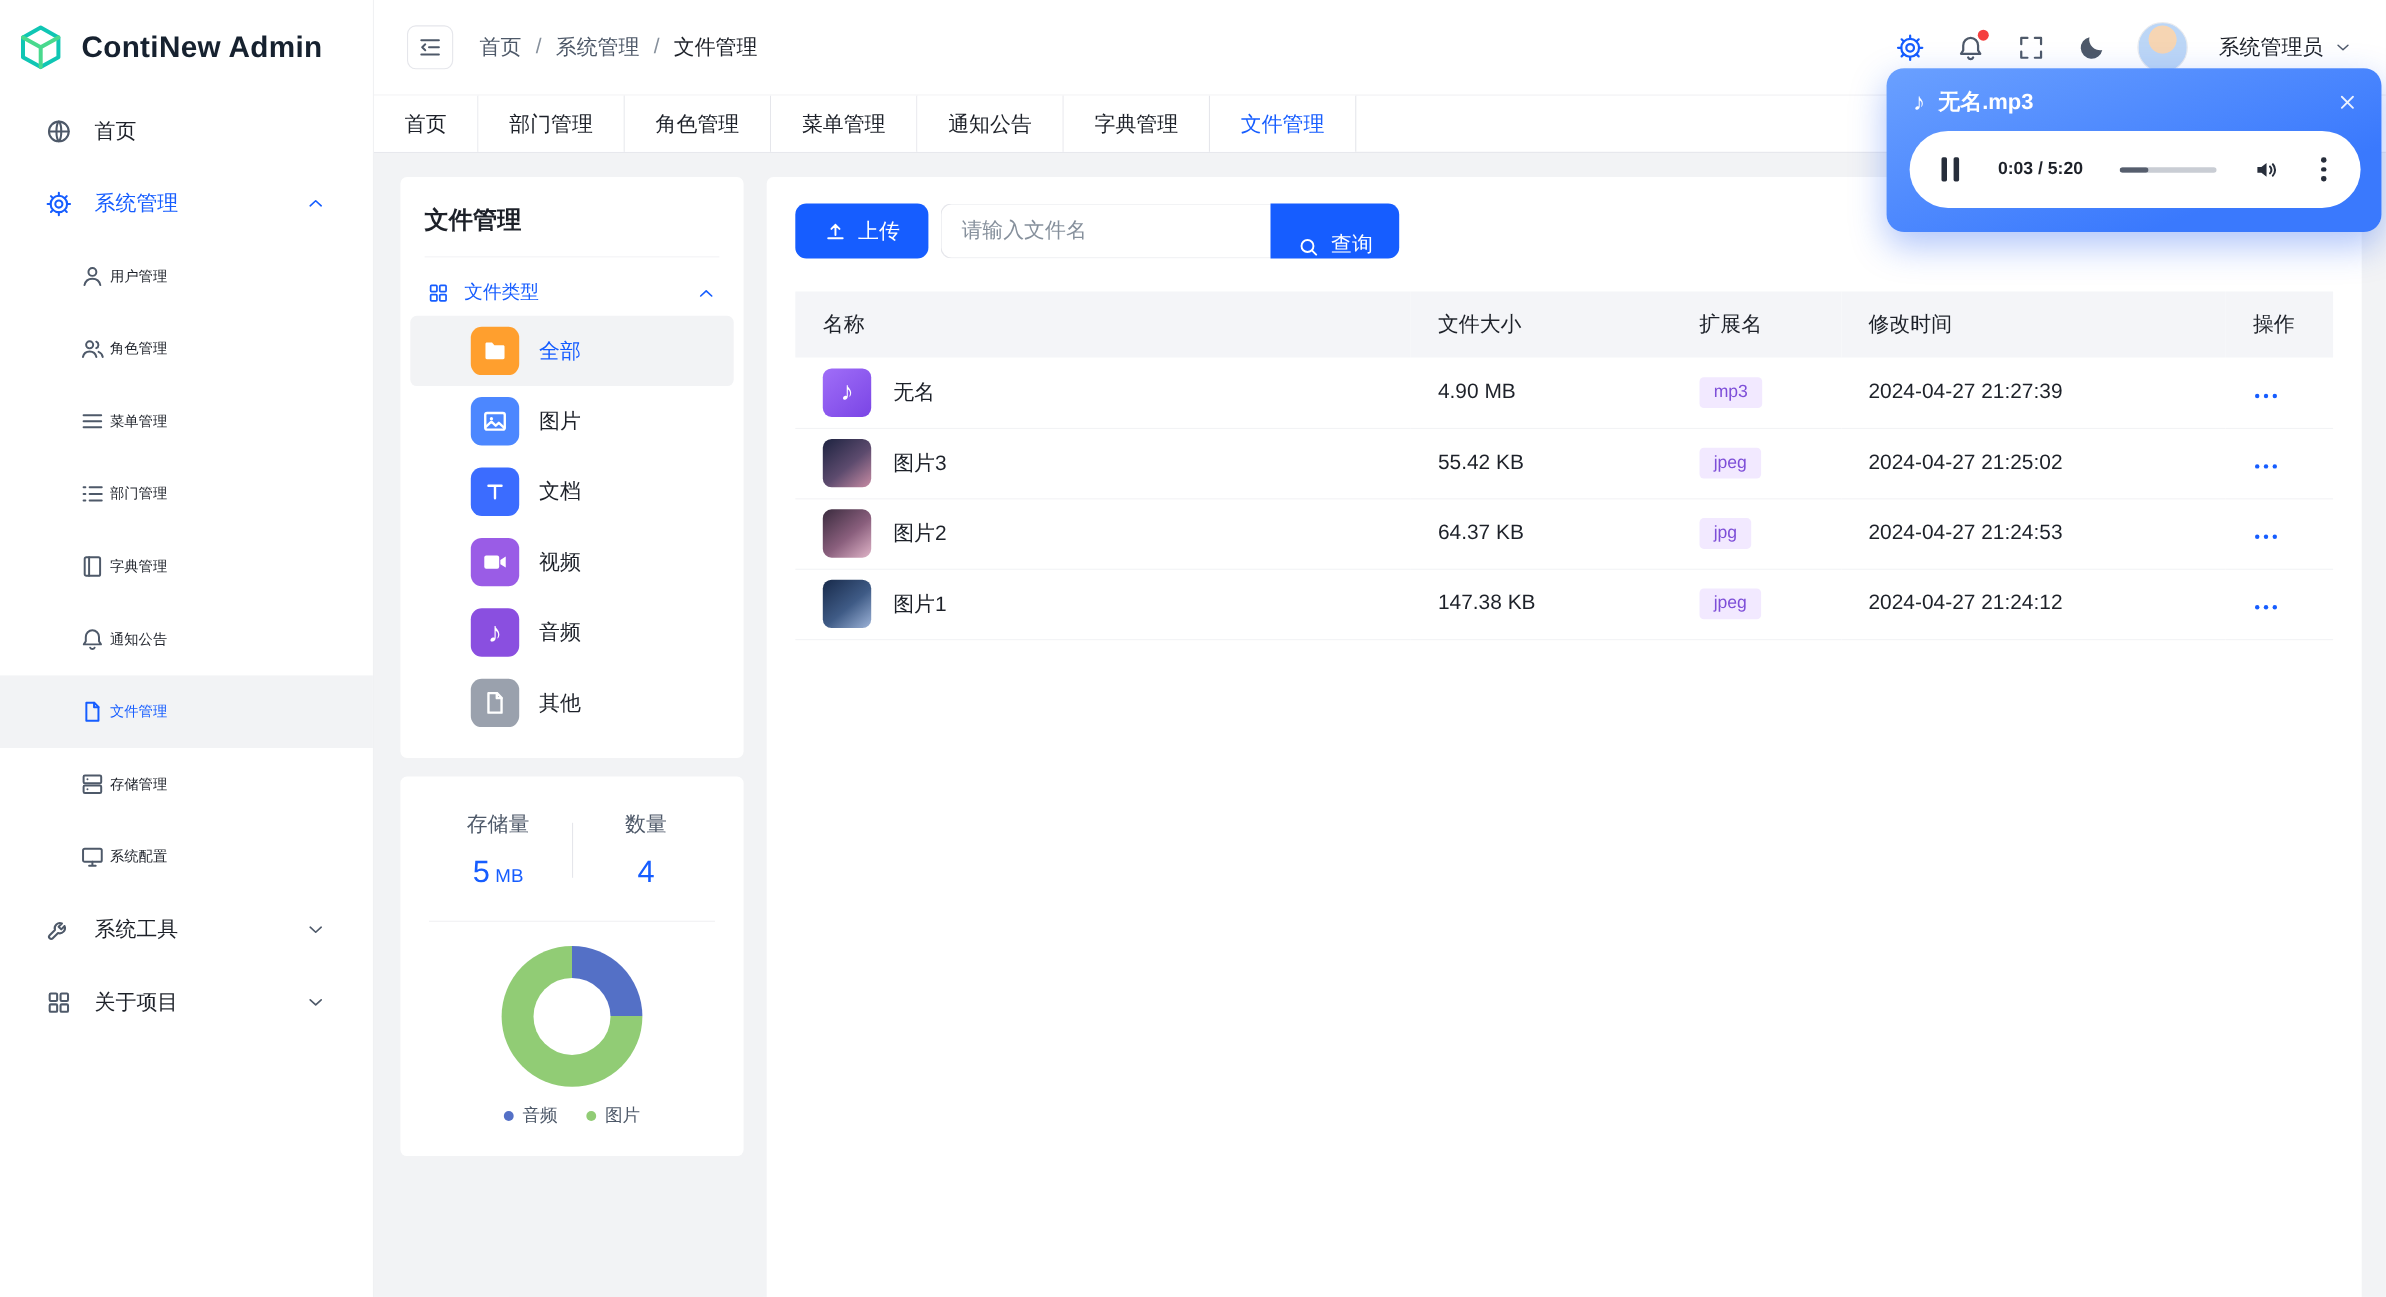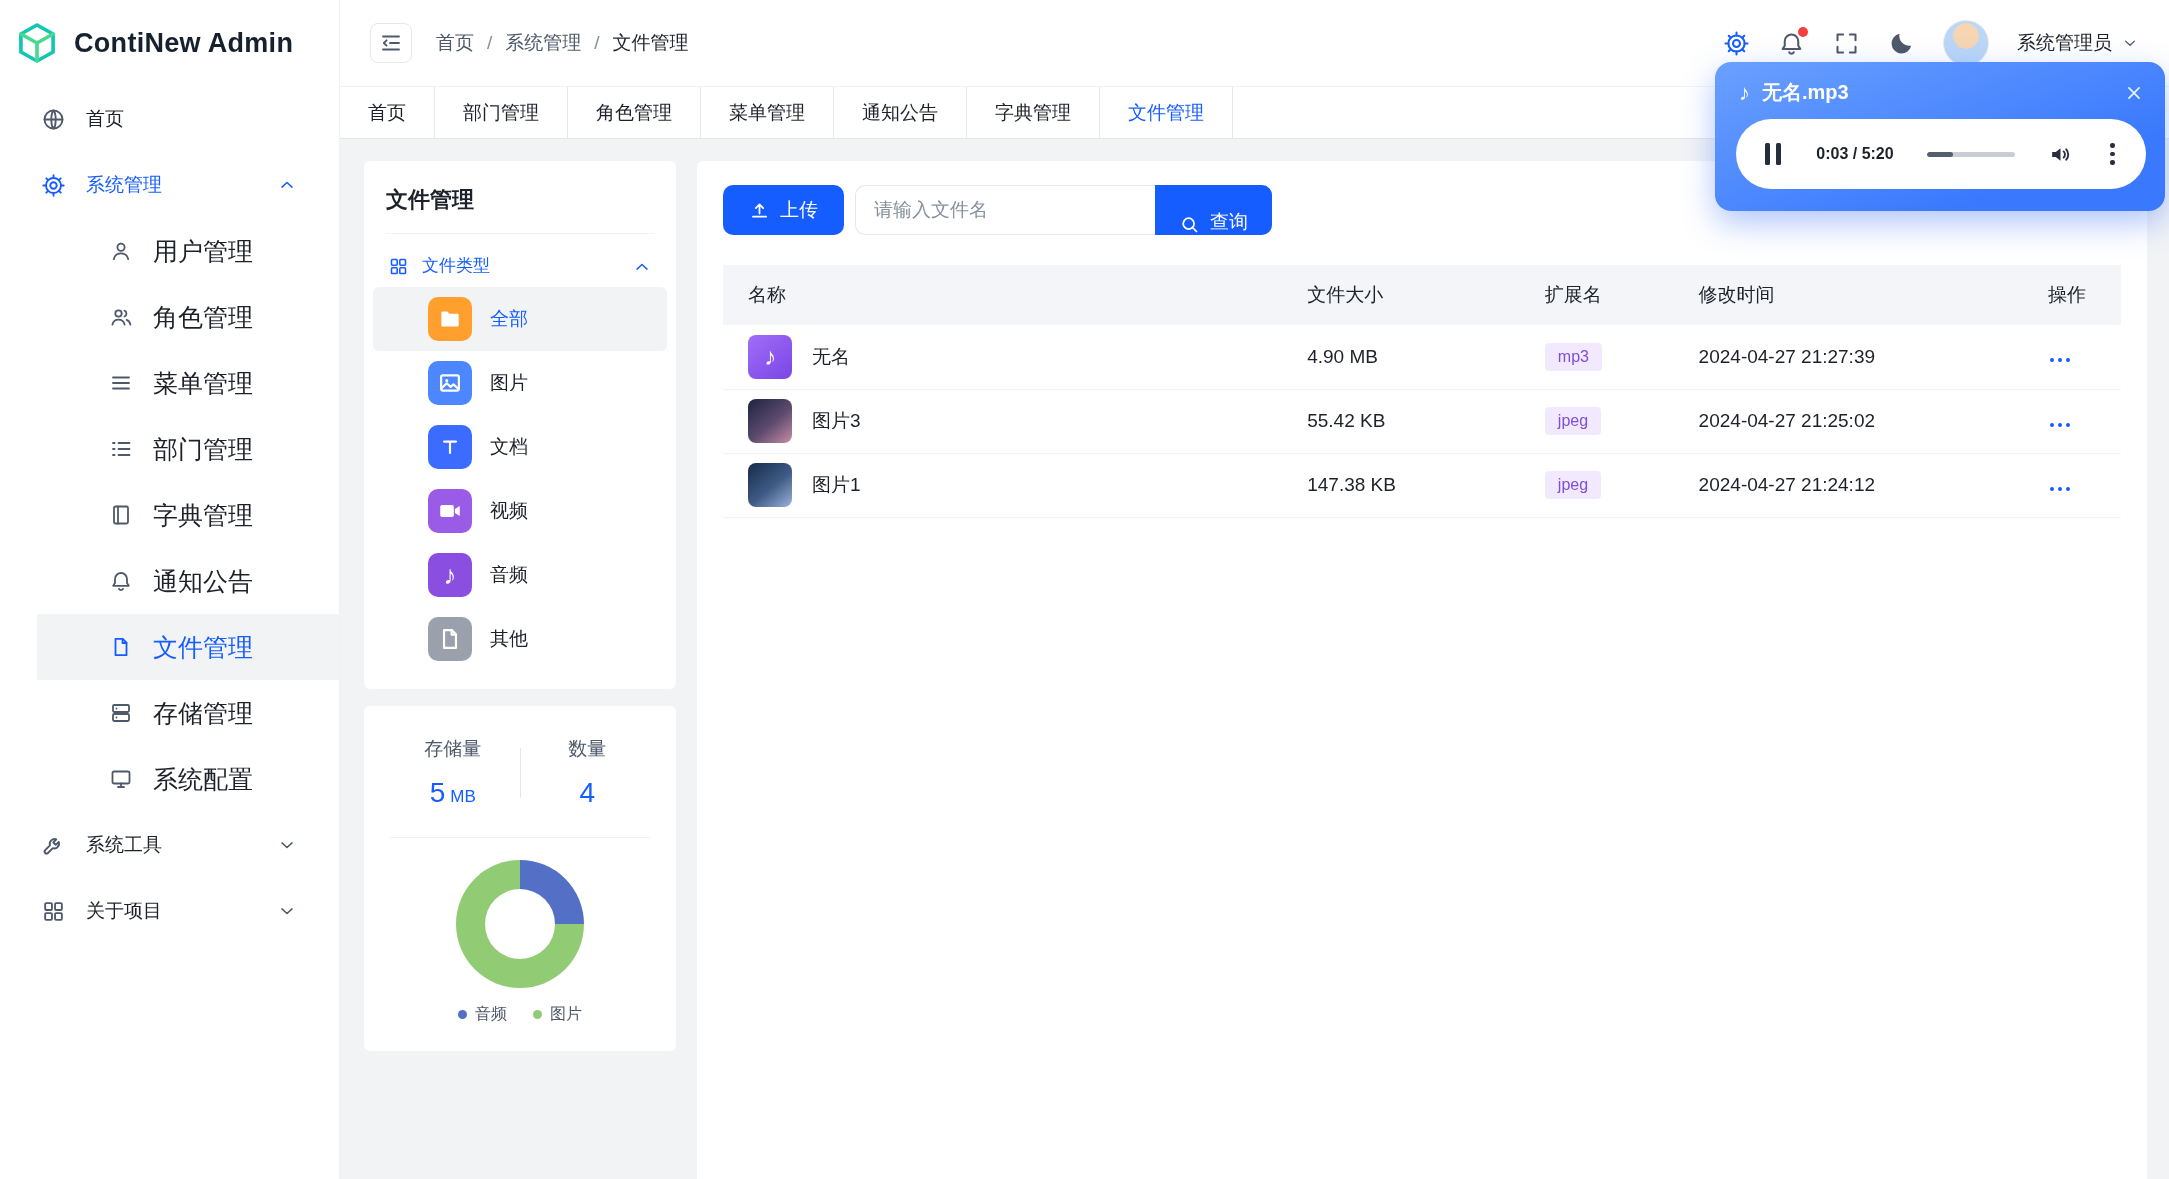--- a/index.html
+++ b/index.html
@@ -12,21 +12,21 @@
 
   
   .sidebar{width:340px;flex:none;background:#fff;border-right:1px solid #f0f1f3;overflow:hidden;}
   .logo-row{height:86px;display:flex;align-items:center;gap:14px;padding-left:14px;cursor:pointer;}
   .logo-mark{width:46px;height:46px;}
   .logo-title{font-size:27px;font-weight:700;letter-spacing:.3px;color:#16212f;}
   .m-item{height:66px;display:flex;align-items:center;gap:20px;padding:0 44px 0 41px;font-size:19px;color:#1d2129;cursor:pointer;position:relative;}
   .m-item .mi{width:25px;height:25px;color:#4e5969;flex:none;}
   .m-item .chev{position:absolute;right:42px;width:20px;height:20px;color:#4e5969;}
   .m-item.blue, .m-item.blue .mi, .m-item.blue .chev{color:var(--primary);}
-  .sub-item{height:66px;display:flex;align-items:center;gap:20px;padding:0 0 0 72px;font-size:25px;color:#1d2129;cursor:pointer;margin-left:37px;}
+  .sub-item{height:66px;display:flex;align-items:center;gap:4px;padding:0 0 0 72px;font-size:13px;color:#1d2129;cursor:pointer;}
   .sub-item .mi{width:24px;height:24px;color:#4e5969;flex:none;}
   .sub-item.active{background:#f2f3f5;color:var(--primary);}
   .sub-item.active .mi{color:var(--primary);}
 
   
   .main-col{flex:1;display:flex;flex-direction:column;min-width:0;background:#f2f3f5;}
   .topbar{height:86px;flex:none;background:#fff;display:flex;align-items:center;gap:24px;padding:0 30px;}
   .collapse-btn{width:42px;height:40px;border:1px solid #e5e6eb;border-radius:8px;background:#fff;display:flex;align-items:center;justify-content:center;color:#4e5969;cursor:pointer;}
   .collapse-btn svg{width:24px;height:24px;}
   .breadcrumb{display:flex;align-items:center;gap:13px;font-size:19px;color:#4e5969;}
@@ -506,20 +506,36 @@
             <tr>
               <td>
                   <div class="name-cell">
                 <span class="file-ico thumb-1"></span>
                 <span>图片3</span>
               </div>
                 </td>
               <td>55.42 KB</td>
               <td><span class="badge" style="background: rgb(242, 233, 255); color: rgb(126, 79, 216);">jpeg</span></td>
               <td>2024-04-27 21:25:02</td>
+              <td><span class="ops-dots">
+                    <i></i>
+                    <i></i>
+                    <i></i>
+                  </span></td>
+            </tr>
+            <tr>
+              <td>
+                  <div class="name-cell">
+                <span class="file-ico thumb-2"></span>
+                <span>图片2</span>
+              </div>
+                </td>
+              <td>64.37 KB</td>
+              <td><span class="badge" style="background: rgb(242, 233, 255); color: rgb(126, 79, 216);">jpg</span></td>
+              <td>2024-04-27 21:24:53</td>
               <td><span class="ops-dots">
                     <i></i>
                     <i></i>
                     <i></i>
                   </span></td>
             </tr>
             <tr>
               <td>
                   <div class="name-cell">
                 <span class="file-ico thumb-3"></span>

